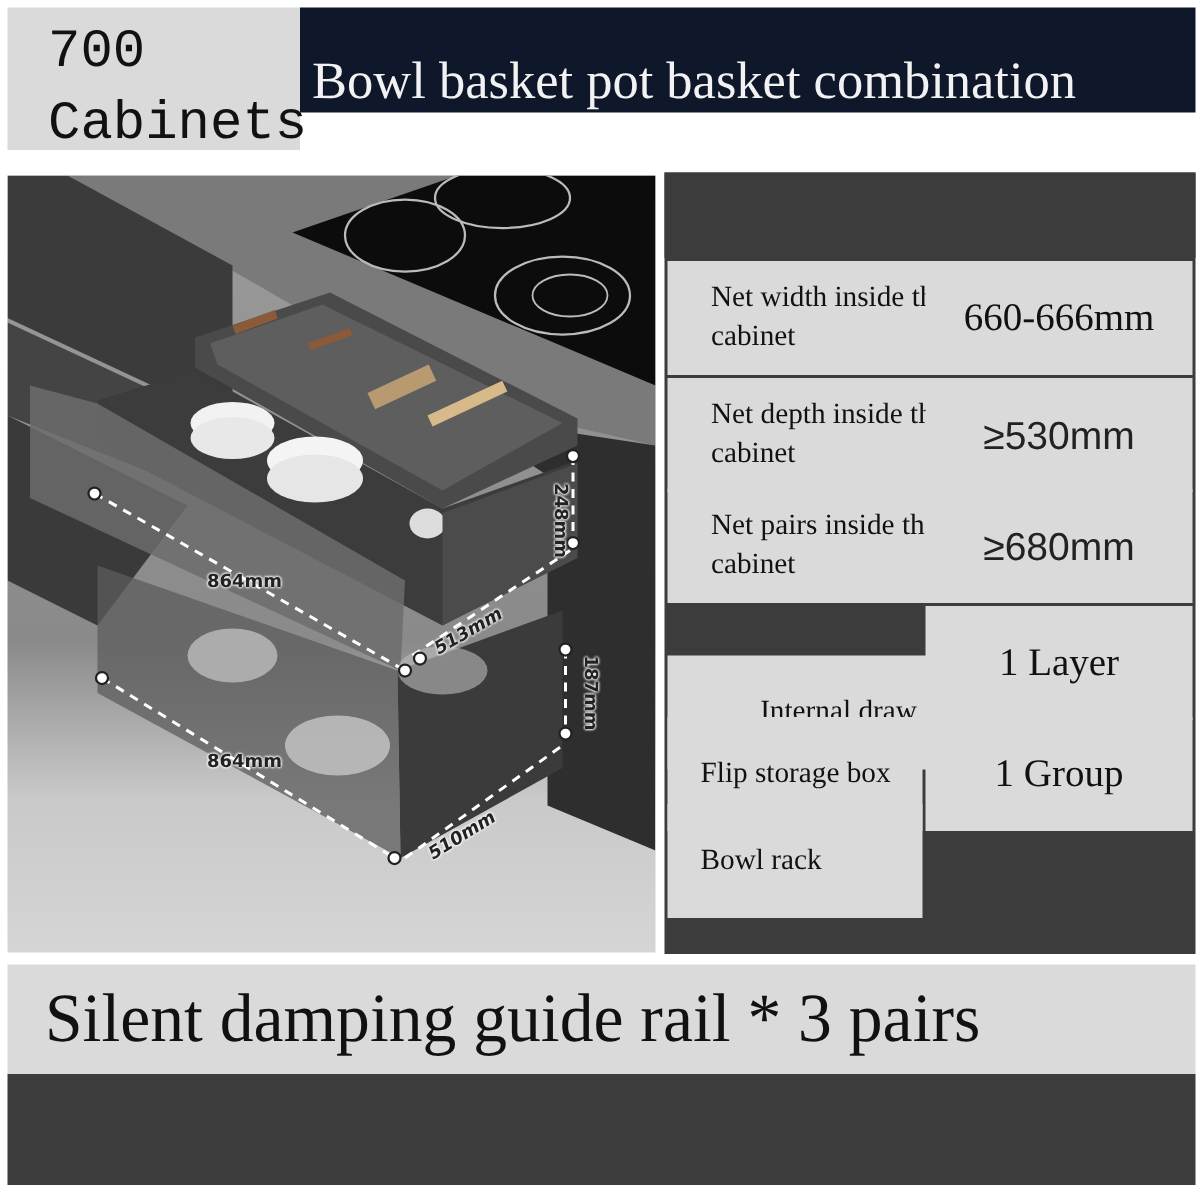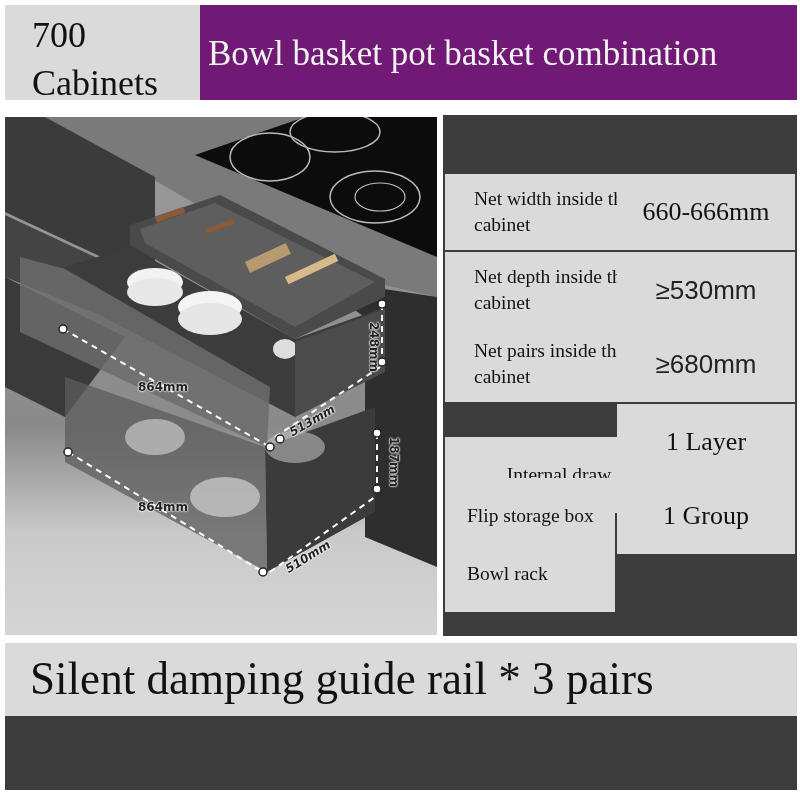--- a/index.html
+++ b/index.html
@@ -1,20 +1,20 @@
 <!DOCTYPE html>
 <html><head>
 <meta charset="utf-8">
 <style>
   html,body{margin:0;padding:0;}
   body{width:800px;height:800px;background:#ffffff;position:relative;overflow:hidden;font-family:"Liberation Serif",serif;}
-  .hdr-left{position:absolute;left:5px;top:5px;width:195px;height:95px;background:#dadada;}
+  .hdr-left{position:absolute;left:5px;top:5px;width:195px;height:95px;background:#dadada;font-family:Liberation Mono, monospace;}
   .hdr-left .l1{position:absolute;left:27px;top:12px;font-size:36px;line-height:36px;color:#111;}
   .hdr-left .l2{position:absolute;left:27px;top:60px;font-size:36px;line-height:36px;color:#111;}
-  .hdr-right{position:absolute;left:200px;top:5px;width:597px;height:95px;background:#701a75;}
+  .hdr-right{position:absolute;left:200px;top:5px;width:597px;height:70px;background:#0f172a;}
   .hdr-right span{position:absolute;left:8px;top:30px;font-size:35px;line-height:38px;color:#f2f2f2;white-space:nowrap;}
 
   .photo{position:absolute;left:5px;top:117px;width:432px;height:518px;overflow:hidden;
     background:linear-gradient(180deg,#9b9b9b 0%,#8a8a8a 60%,#c9c9c9 80%,#d5d5d5 100%);}
   .photo svg{position:absolute;left:0;top:0;}
   .dim{position:absolute;font-family:"DejaVu Sans",sans-serif;font-weight:bold;font-size:12px;color:#222;
     text-shadow:0 0 2px #fff,0 0 2px #fff,0 0 2px #fff;white-space:nowrap;}
 
   .table{position:absolute;left:443px;top:115px;width:354px;height:521px;background:#3c3c3c;}
   .table .head{position:absolute;left:0;top:0;width:354px;height:57px;background:#3c3c3c;}

